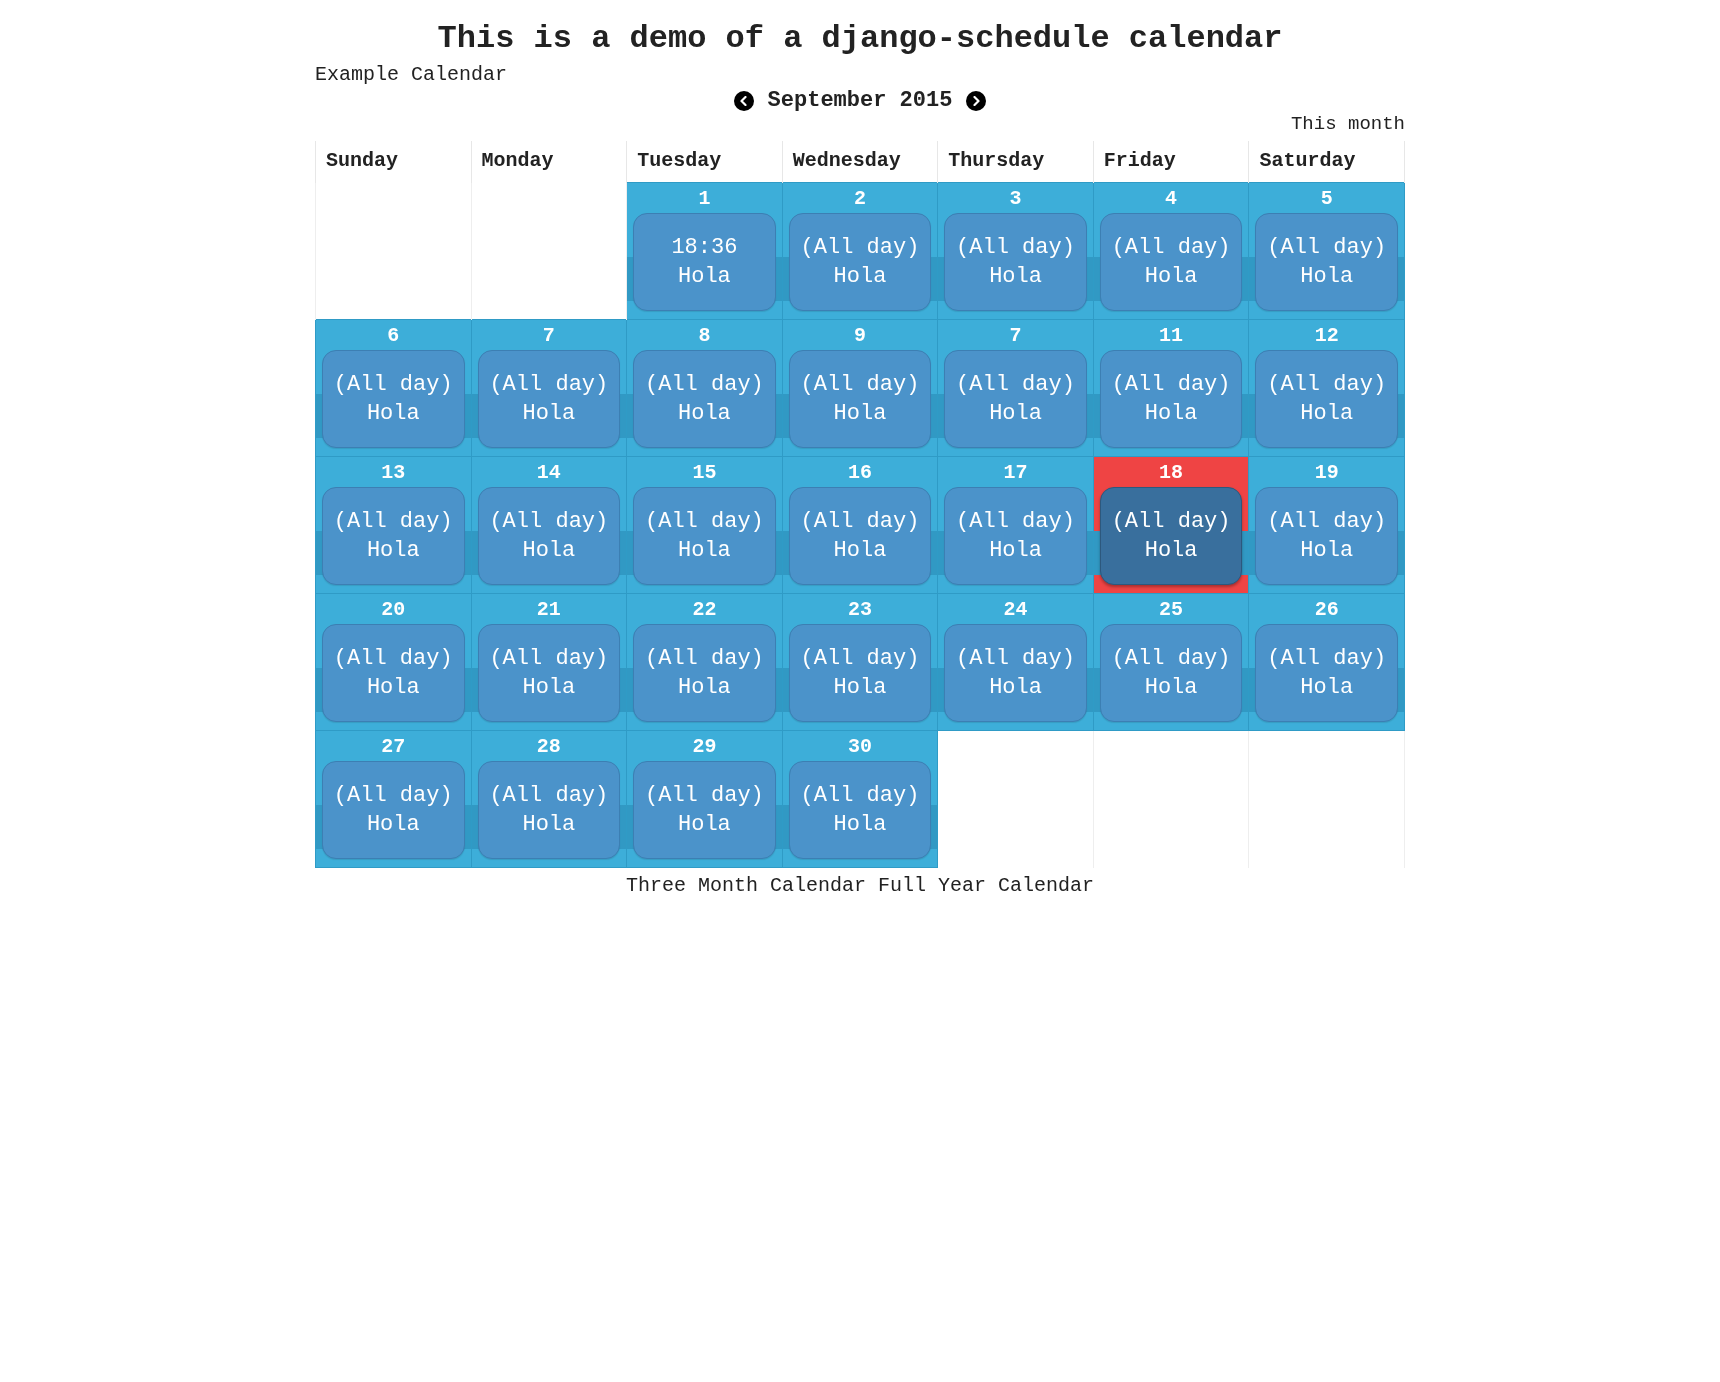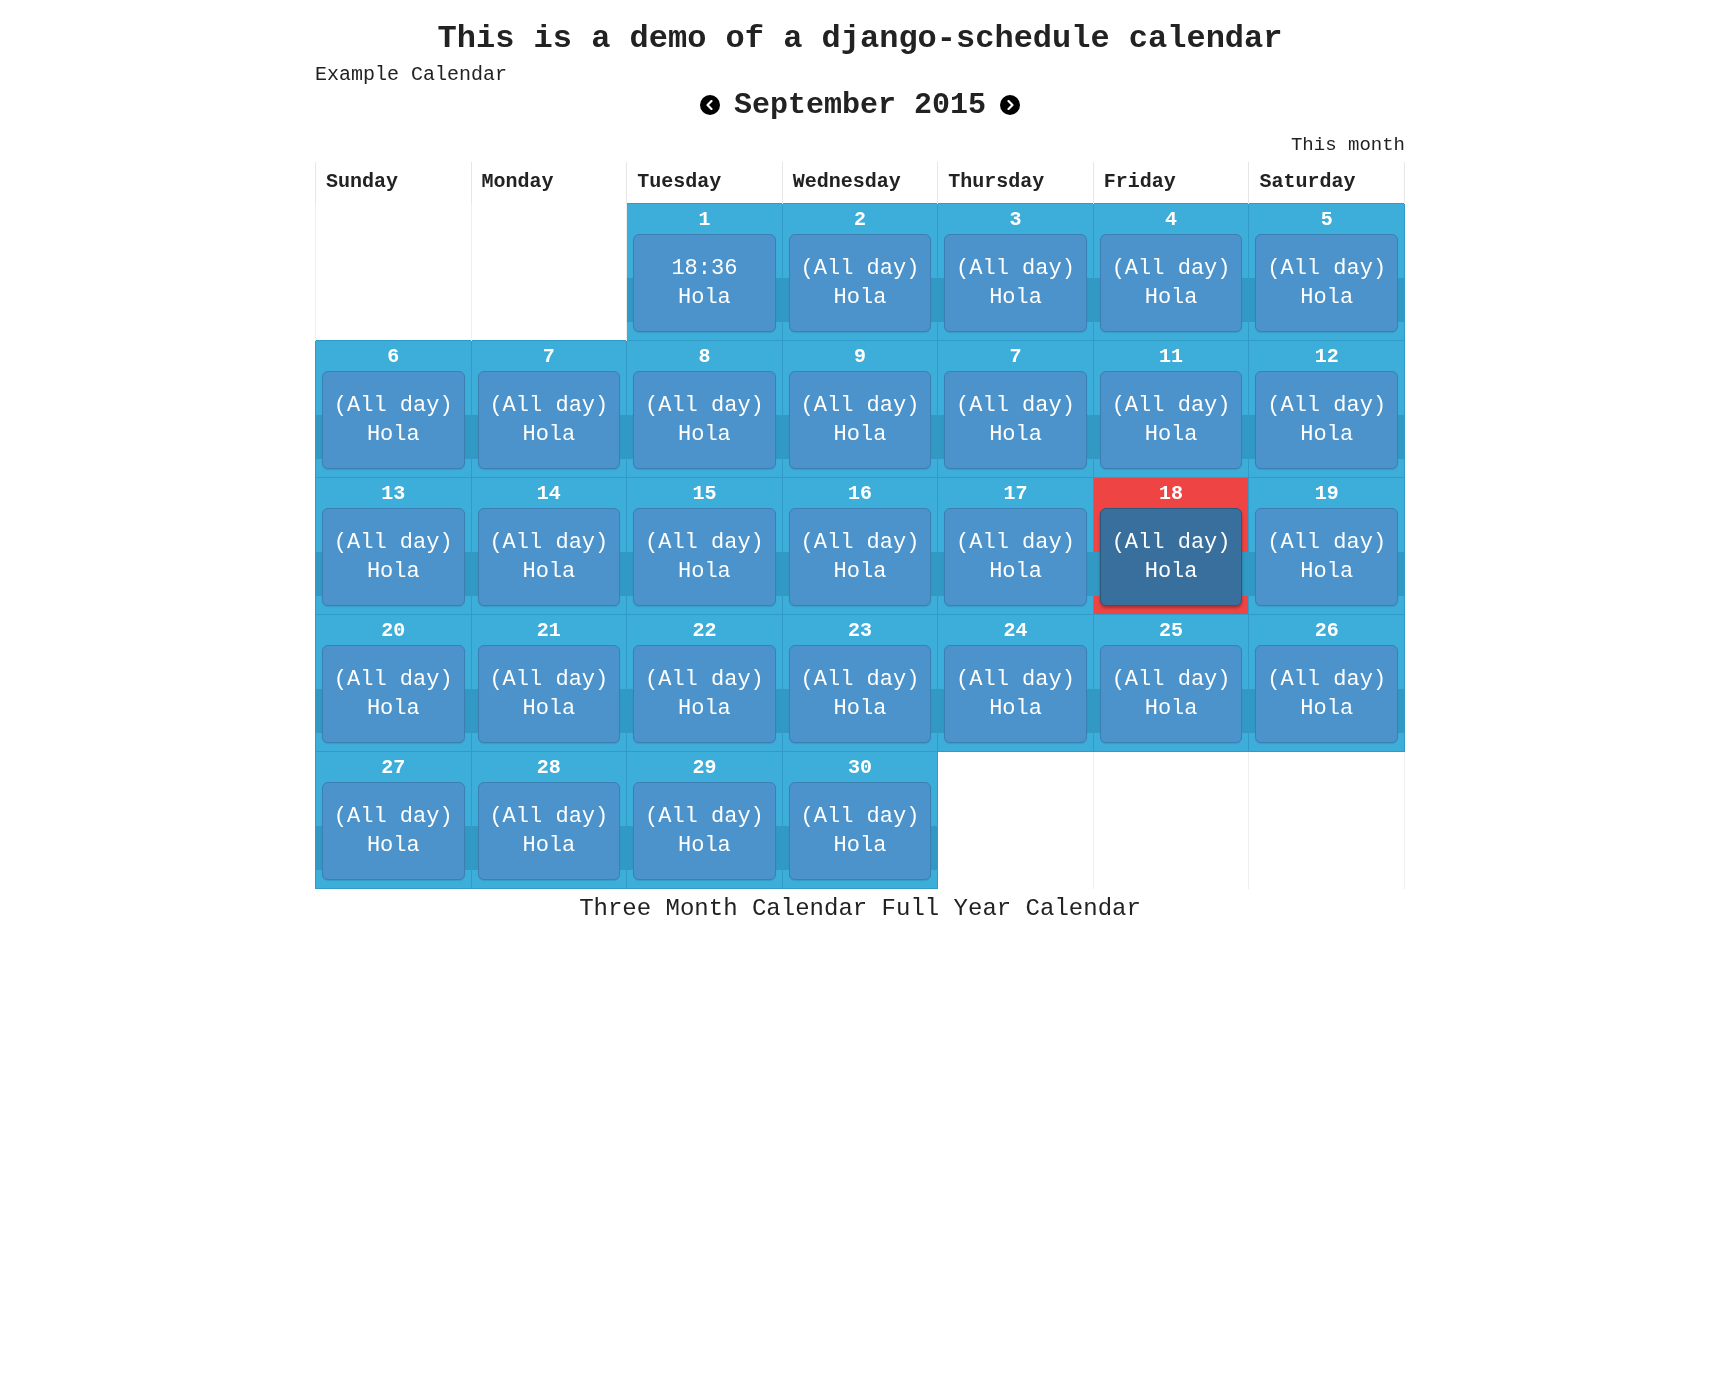--- a/index.html
+++ b/index.html
@@ -22,23 +22,23 @@
     font-weight: 700;
     margin: 6px 0 4px;
   }
   .subtitle {
     text-align: left;
     font-size: 20px;
     margin: 6px 0 2px;
   }
   .navrow {
     text-align: center;
-    font-size: 30px;
+    font-size: 22px;
     font-weight: 700;
-    margin: 2px 0 12px;
+    margin: 2px 0 0;
     display: flex;
     justify-content: center;
     align-items: center;
     gap: 14px;
   }
   .arrow {
     display: inline-flex;
     width: 20px; height: 20px;
     border-radius: 50%;
     background: #000;
@@ -97,40 +97,40 @@
     height: 44px;
     background: #3199c4;
   }
   .event {
     position: absolute;
     left: 6px; right: 6px;
     top: 30px;
     bottom: 8px;
     background: #4b93ca;
     border: 1px solid #3c7fb3;
-    border-radius: 6px;
+    border-radius: 14px;
     color: #fff;
     text-align: center;
     font-size: 22px;
     display: flex;
     flex-direction: column;
     justify-content: center;
     gap: 4px;
     cursor: pointer;
     box-shadow: 0 1px 1px rgba(0,0,0,0.1);
   }
   td.day.today .event {
     background: #396f9d;
     border-color: #2d587d;
     box-shadow: 0 2px 3px rgba(0,0,0,0.3);
   }
   .footerlinks {
     text-align: center;
     margin-top: 6px;
-    font-size: 24px;
+    font-size: 20px;
   }
   .footerlinks a { color: #222; text-decoration: none; cursor: pointer; }
 </style>
 </head>
 <body>
 
 <div class="wrap">
   <h1 class="title">This is a demo of a django-schedule calendar</h1>
   <div class="subtitle">Example Calendar</div>
   <div class="navrow">

